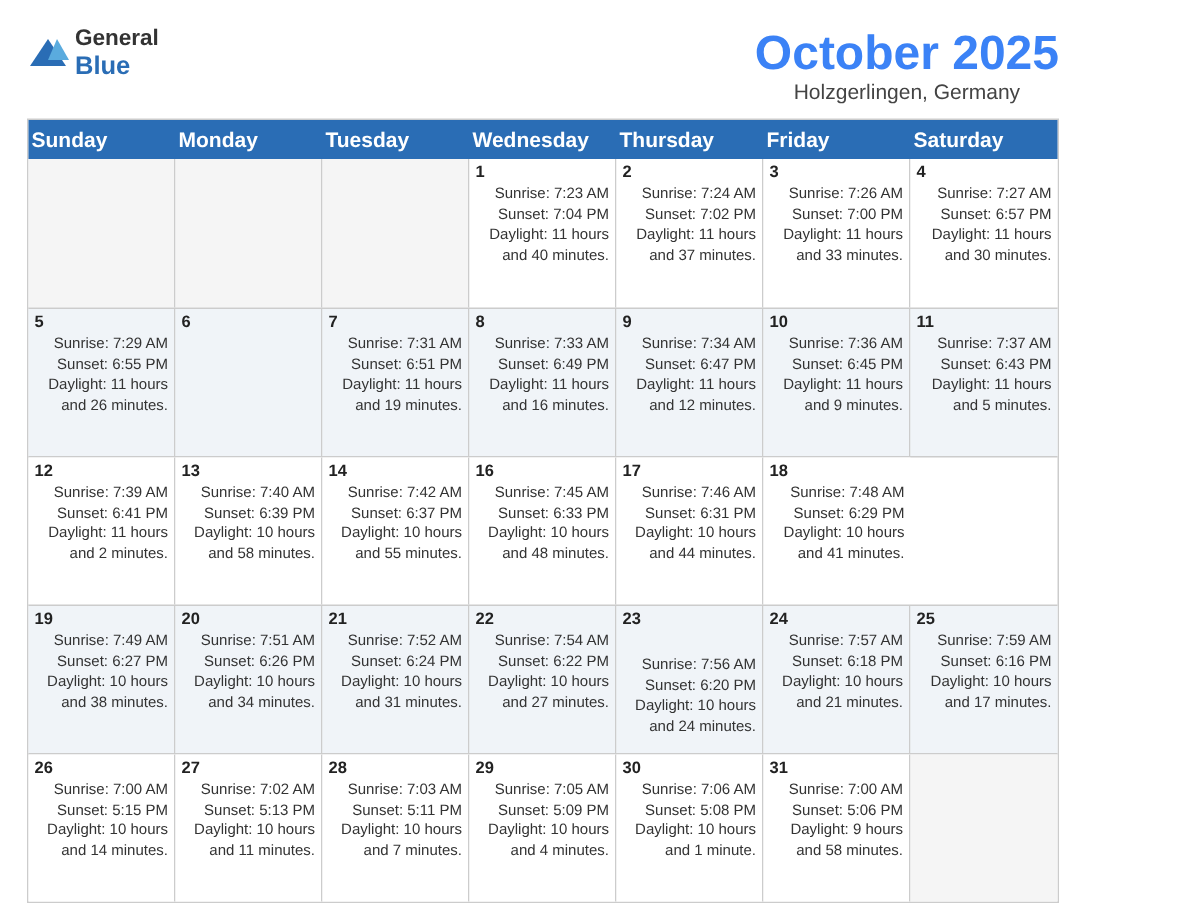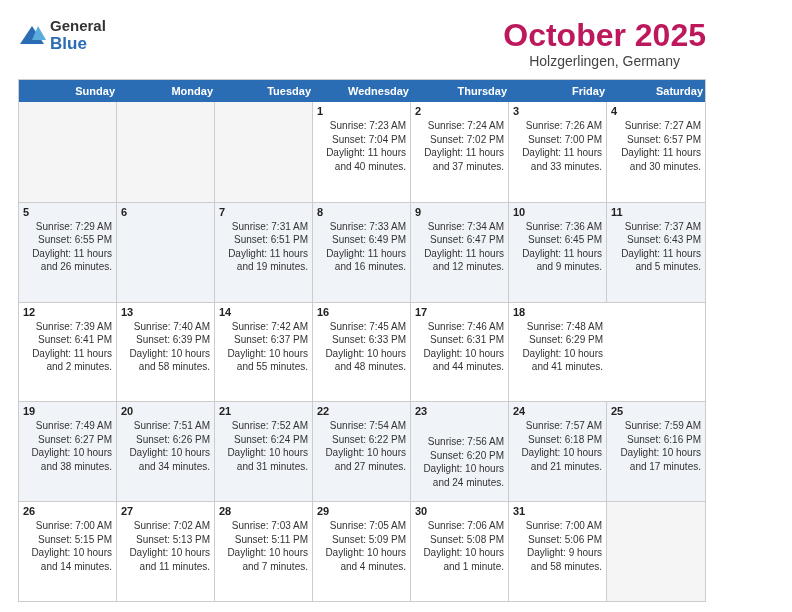--- a/index.html
+++ b/index.html
@@ -46,44 +46,44 @@
     .logo-icon {
       width: 28px;
       height: 28px;
     }
     .title-block {
       text-align: right;
     }
     .month-title {
       font-size: 32px;
       font-weight: bold;
-      color: #be185d;
+      color: #3b82f6;
       line-height: 1.1;
     }
     .location {
       font-size: 14px;
       color: #444;
       text-align: center;
     }
     .calendar {
       flex: 1;
       display: flex;
       flex-direction: column;
       border: 1px solid #ccc;
     }
     .day-headers {
       display: grid;
       grid-template-columns: repeat(7, 1fr);
       background: #2a6db5;
     }
     .day-header {
       color: #fff;
-      font-size: 11px;
-      font-weight: bold;
-      text-align: right;
+      font-size: 14px;
+      font-weight: bold;
+      text-align: left;
       padding: 5px 2px;
     }
     .calendar-body {
       flex: 1;
       display: grid;
       grid-template-rows: repeat(5, 1fr);
     }
     .calendar-row {
       display: grid;
       grid-template-columns: repeat(7, 1fr);

